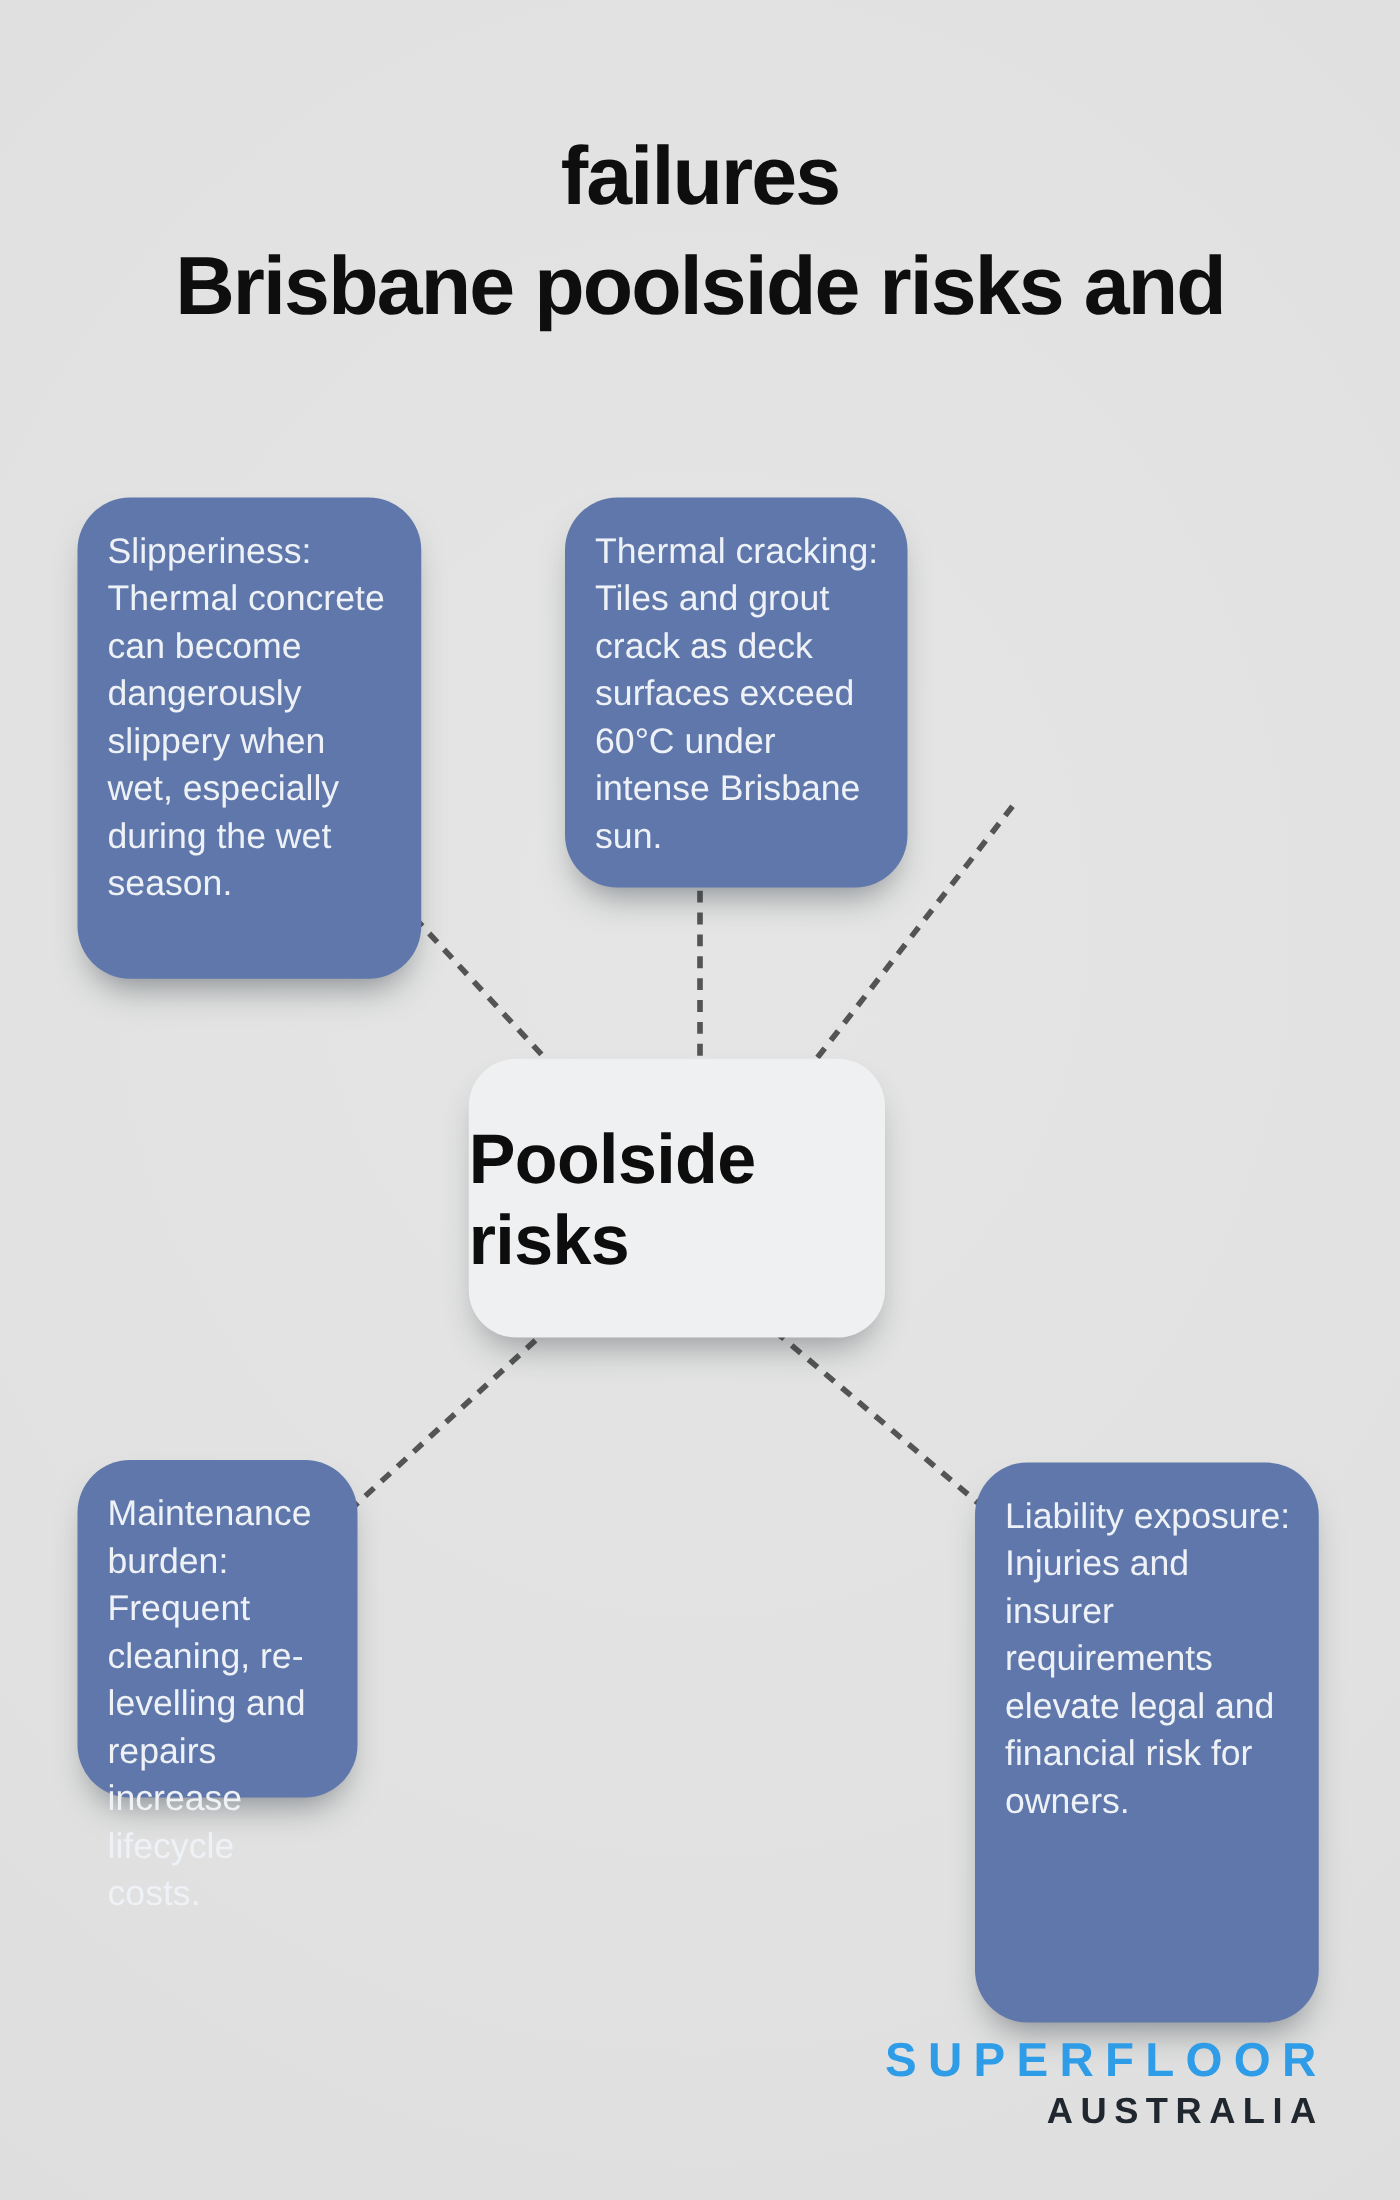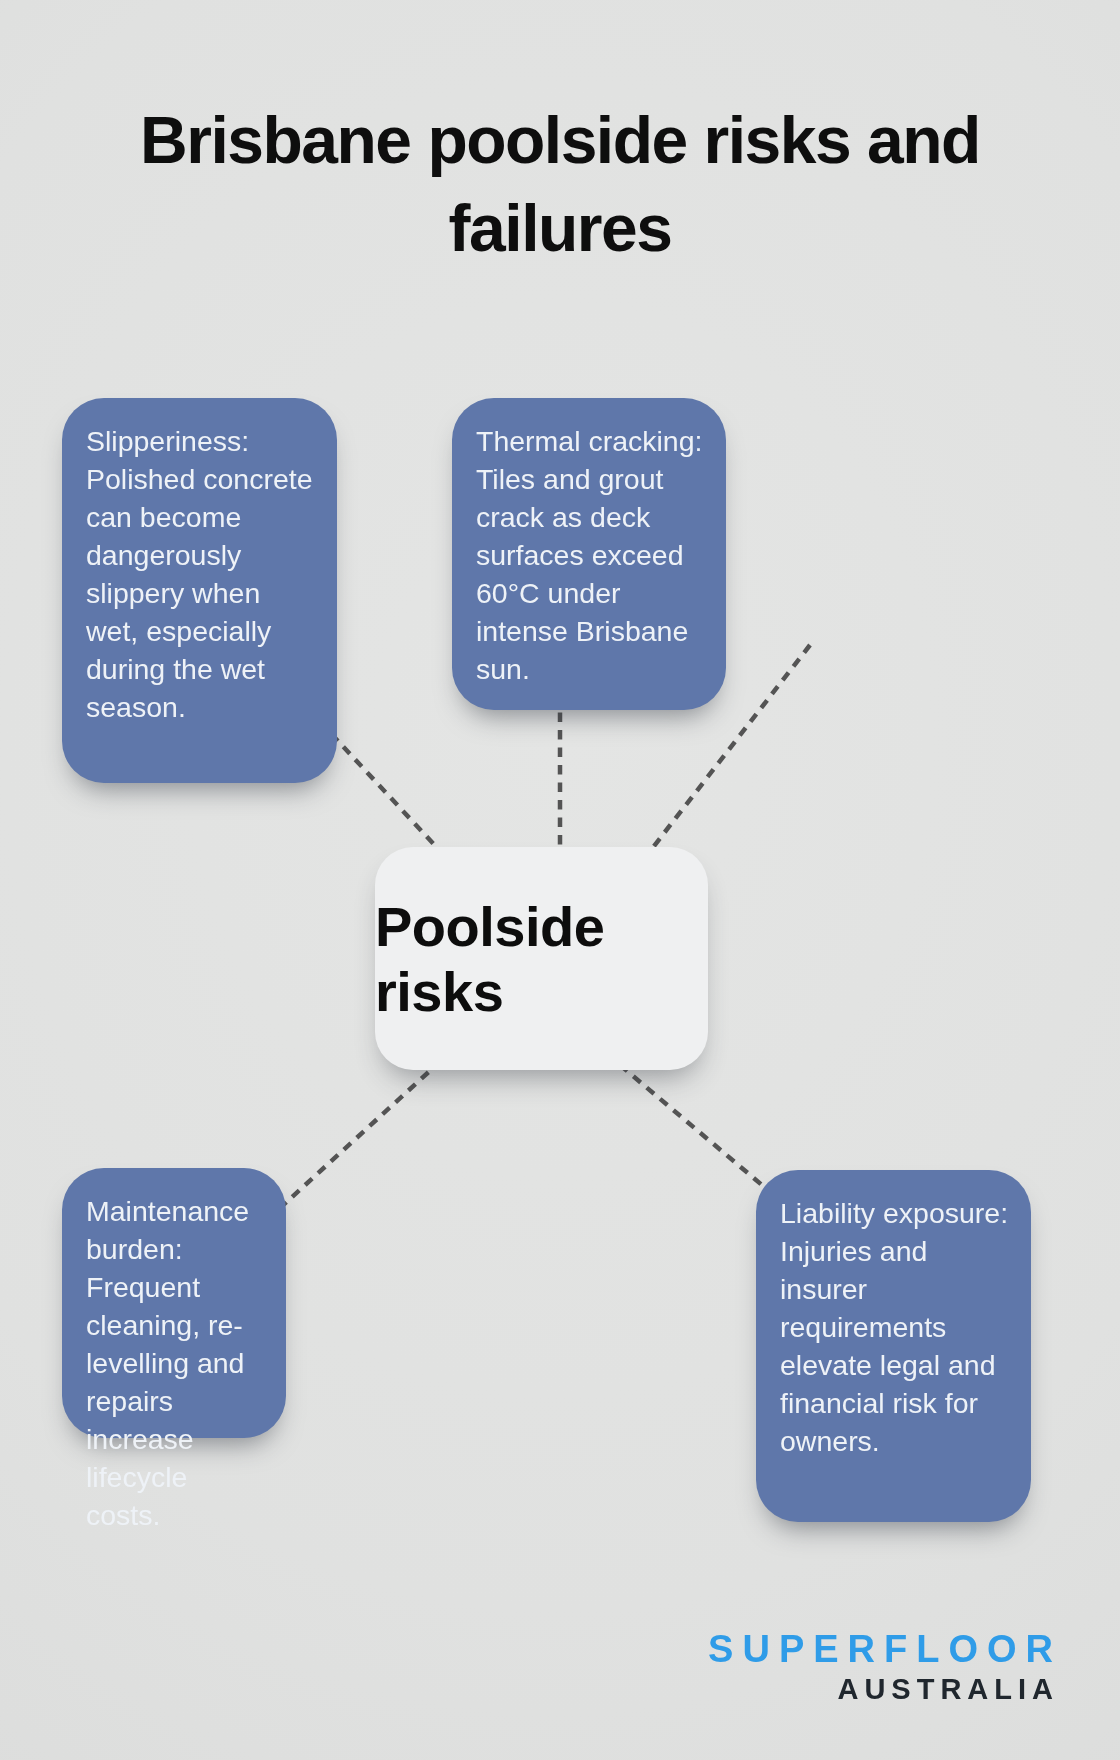--- a/index.html
+++ b/index.html
@@ -46,21 +46,21 @@
     box-shadow: 0 16px 26px -10px rgba(50, 55, 65, 0.5);
     font-size: 28.5px;
     line-height: 38px;
     padding: 24px 20px 20px 24px;
     box-sizing: border-box;
   }
   #node-slipperiness      { left: 62px;  top: 398px;  width: 275px; height: 385px; }
   #node-thermal-cracking  { left: 420px; top: 398px;  width: 274px; height: 312px; margin-left: 32px; }
   #node-paver-movement    { left: 783px; top: 400px;  width: 277px; height: 310px; }
   #node-maintenance-burden{ left: 62px;  top: 1168px; width: 224px; height: 270px; }
-  #node-liability-exposure{ left: 756px; top: 1170px; width: 275px; height: 352px; }
+  #node-liability-exposure{ left: 780px; top: 1170px; width: 275px; height: 448px; }
   .center-node {
     position: absolute;
     z-index: 2;
     left: 375px;
     top: 847px;
     width: 333px;
     height: 223px;
     background: var(--center_bg, #eff0f1);
     border-radius: 38px;
     box-shadow: 0 16px 28px -10px rgba(50, 55, 65, 0.45);
@@ -98,34 +98,34 @@
     color: var(--brand_dark, #20272e);
     white-space: nowrap;
   }
 </style>
 </head>
 <body>
 
 <div id="canvas">
 
   <h1 class="title" style="margin:0;">
+    <div>failures</div>
     <div>Brisbane poolside risks and</div>
-    <div>failures</div>
   </h1>
 
   <svg class="connectors" width="1120" height="1760" viewBox="0 0 1120 1760" aria-hidden="true">
     <line x1="260" y1="657" x2="480" y2="894"></line>
     <line x1="560" y1="660" x2="560" y2="900"></line>
     <line x1="810" y1="645" x2="630" y2="877"></line>
     <line x1="480" y1="1025" x2="280" y2="1208"></line>
     <line x1="620" y1="1065" x2="840" y2="1251"></line>
   </svg>
 
   <div class="node" id="node-slipperiness">
-    <span>Slipperiness: Polished concrete can become dangerously slippery when wet, especially during the wet season.</span>
+    <span>Slipperiness: Thermal concrete can become dangerously slippery when wet, especially during the wet season.</span>
   </div>
 
   <div class="node" id="node-thermal-cracking">
     <span>Thermal cracking: Tiles and grout crack as deck surfaces exceed 60°C under intense Brisbane sun.</span>
   </div>
 
 
   <div class="center-node">
     <span class="center-label">Poolside risks</span>
   </div>

